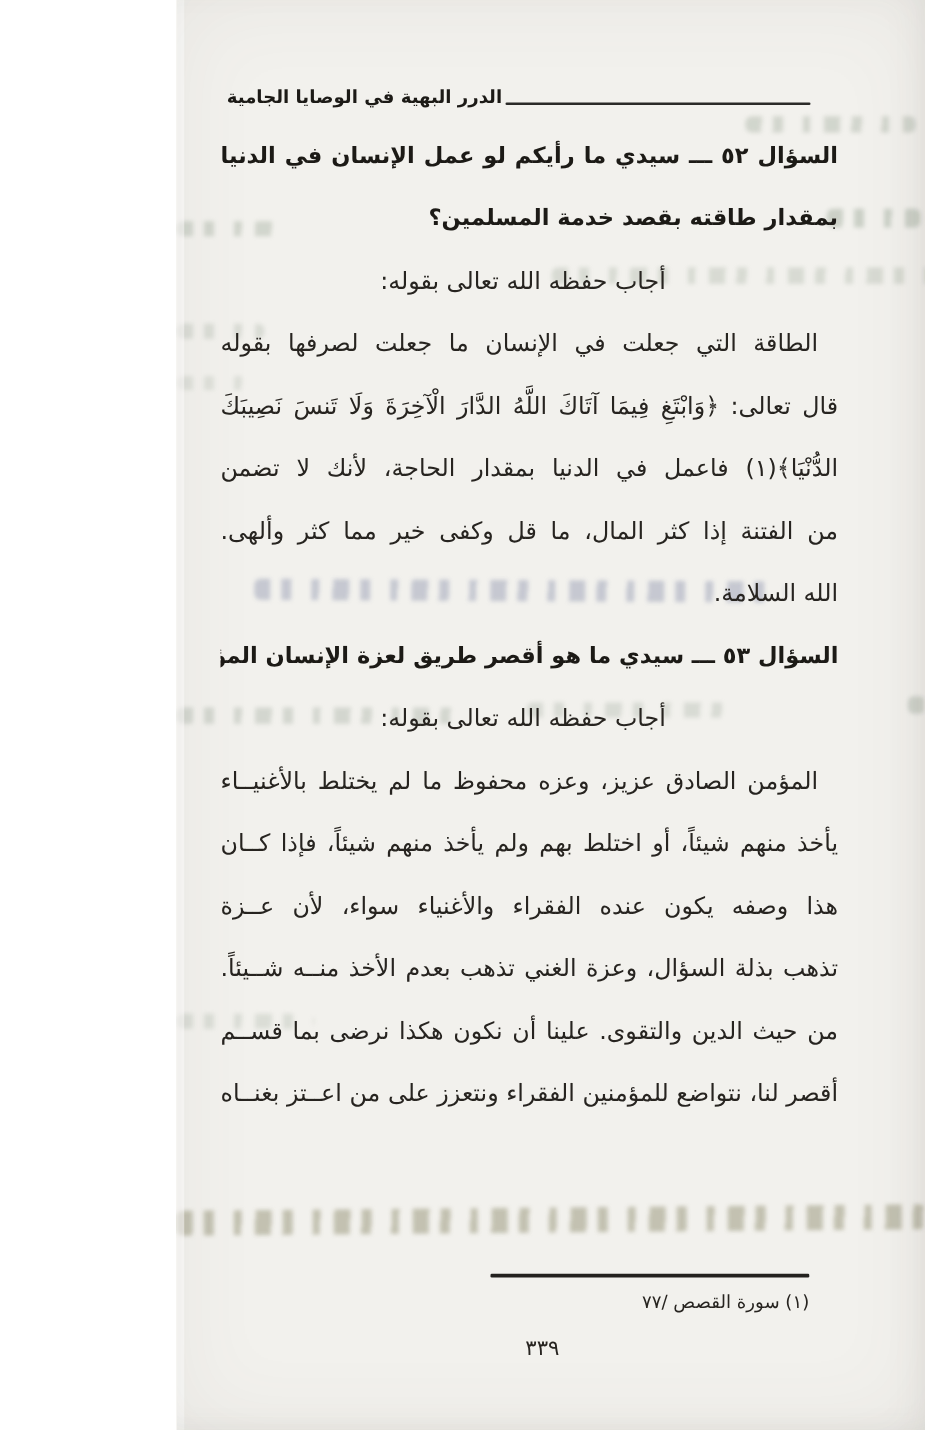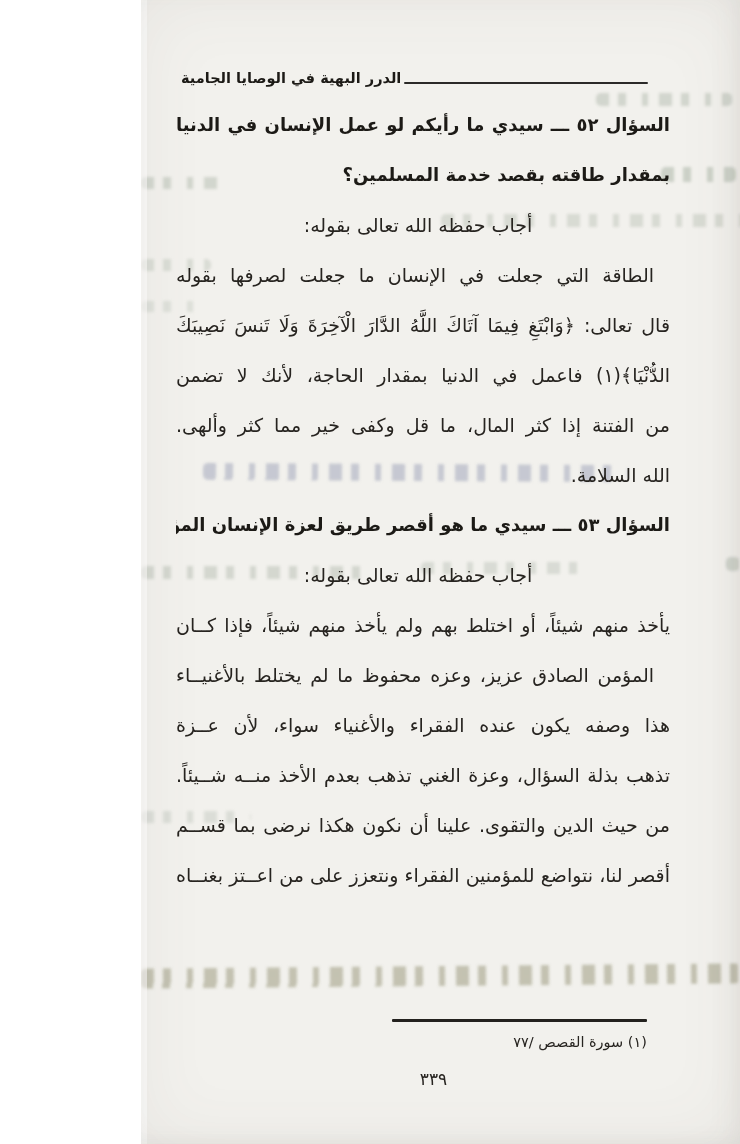--- a/index.html
+++ b/index.html
@@ -127,22 +127,22 @@
         <div class="line stretch">من الفتنة إذا كثر المال، ما قل وكفى خير مما كثر وألهى. نســأل</div>
         <div class="line">الله السلامة.</div>
       </div>
       <div class="block question">
         <div class="line">السؤال ٥٣ ـــ سيدي ما هو أقصر طريق لعزة الإنسان المؤمن؟</div>
       </div>
       <div class="block lead">
         <div class="line">أجاب حفظه الله تعالى بقوله:</div>
       </div>
       <div class="block body">
+        <div class="line stretch indent">المؤمن الصادق عزيز، وعزه محفوظ ما لم يختلط بالأغنيــاء ولم</div>
         <div class="line stretch">يأخذ منهم شيئاً، أو اختلط بهم ولم يأخذ منهم شيئاً، فإذا كــان</div>
-        <div class="line stretch indent">المؤمن الصادق عزيز، وعزه محفوظ ما لم يختلط بالأغنيــاء ولم</div>
         <div class="line stretch">هذا وصفه يكون عنده الفقراء والأغنياء سواء، لأن عــزة المؤمــن</div>
         <div class="line stretch">تذهب بذلة السؤال، وعزة الغني تذهب بعدم الأخذ منــه شــيئاً.</div>
         <div class="line stretch">من حيث الدين والتقوى. علينا أن نكون هكذا نرضى بما قســم</div>
         <div class="line stretch">أقصر لنا، نتواضع للمؤمنين الفقراء ونتعزز على من اعــتز بغنــاه</div>
       </div>
     </div>
 
   <div class="ghost g1"></div>
   <div class="ghost g1b"></div>
   <div class="ghost g2"></div>

